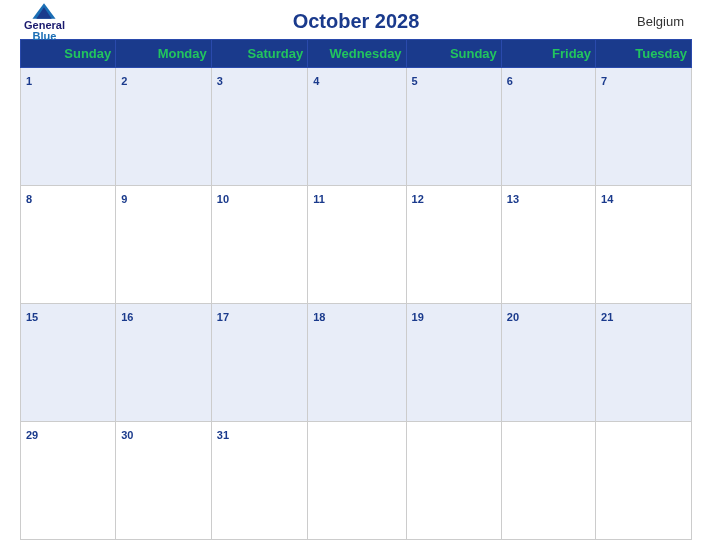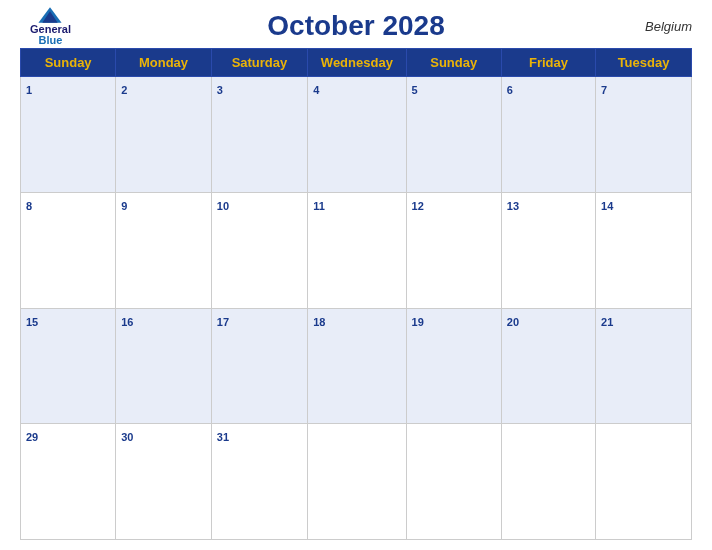--- a/index.html
+++ b/index.html
@@ -18,21 +18,21 @@
       width: 100%;
       display: flex;
       align-items: center;
       justify-content: center;
       position: relative;
       margin-bottom: 6px;
     }
 
     .logo {
       position: absolute;
-      left: 10px;
+      left: 4px;
       display: flex;
       flex-direction: column;
       align-items: center;
     }
 
     .logo-text-general {
       font-size: 11px;
       color: #1a1a6e;
       font-weight: bold;
       line-height: 1;
@@ -46,46 +46,45 @@
     }
 
     .logo-icon {
       width: 28px;
       height: 18px;
       position: relative;
     }
 
     .country-label {
       position: absolute;
-      right: 0;
+      right: 8px;
       font-size: 13px;
       color: #333;
-      font-style: italic;
     }
 
     .month-title {
-      font-size: 28px;
+      font-size: 20px;
       color: #1a3a8c;
       font-weight: bold;
       text-align: center;
     }
 
     .calendar {
       width: 100%;
       border-collapse: collapse;
       flex: 1;
     }
 
     .calendar thead tr th {
       background-color: #1a3a8c;
-      color: #eab308;
+      color: #22c55e;
       font-size: 13px;
       font-weight: bold;
       padding: 6px 4px;
-      text-align: center;
+      text-align: right;
       border: 1px solid #2a4aac;
     }
 
     .calendar tbody tr td {
       border: 1px solid #ccc;
       vertical-align: top;
       padding: 3px 5px;
       height: 70px;
       width: 101px;
     }

